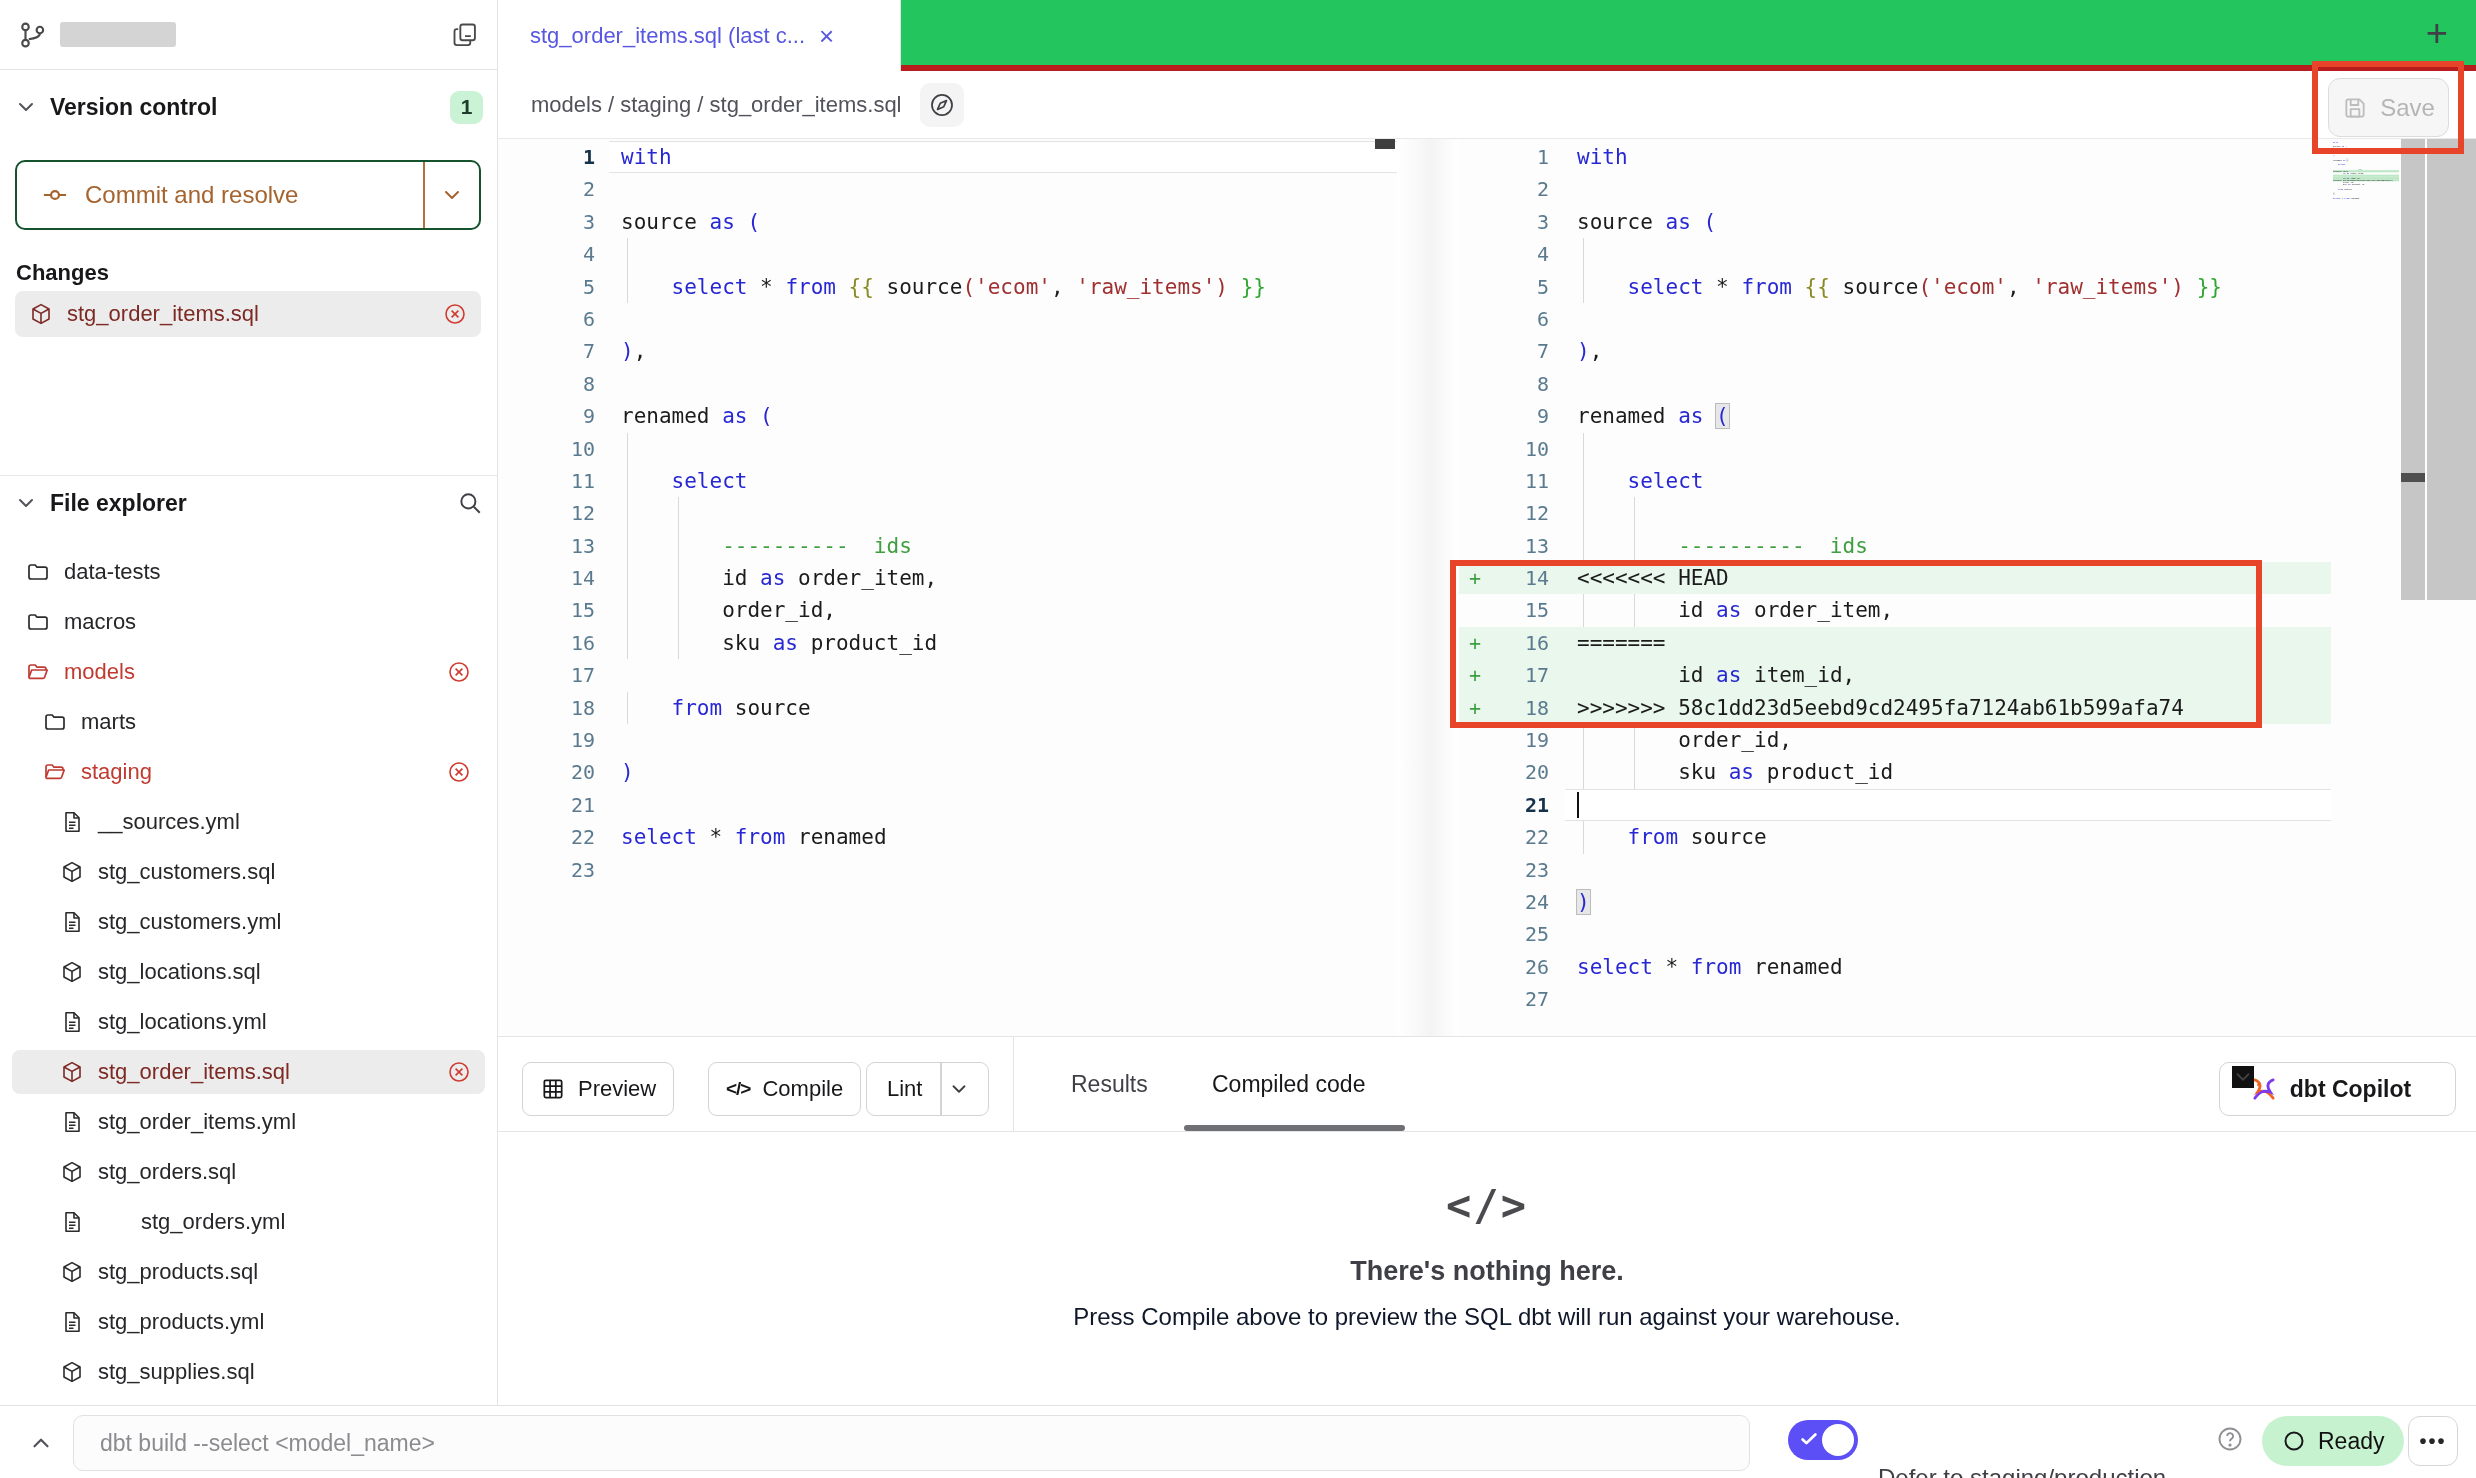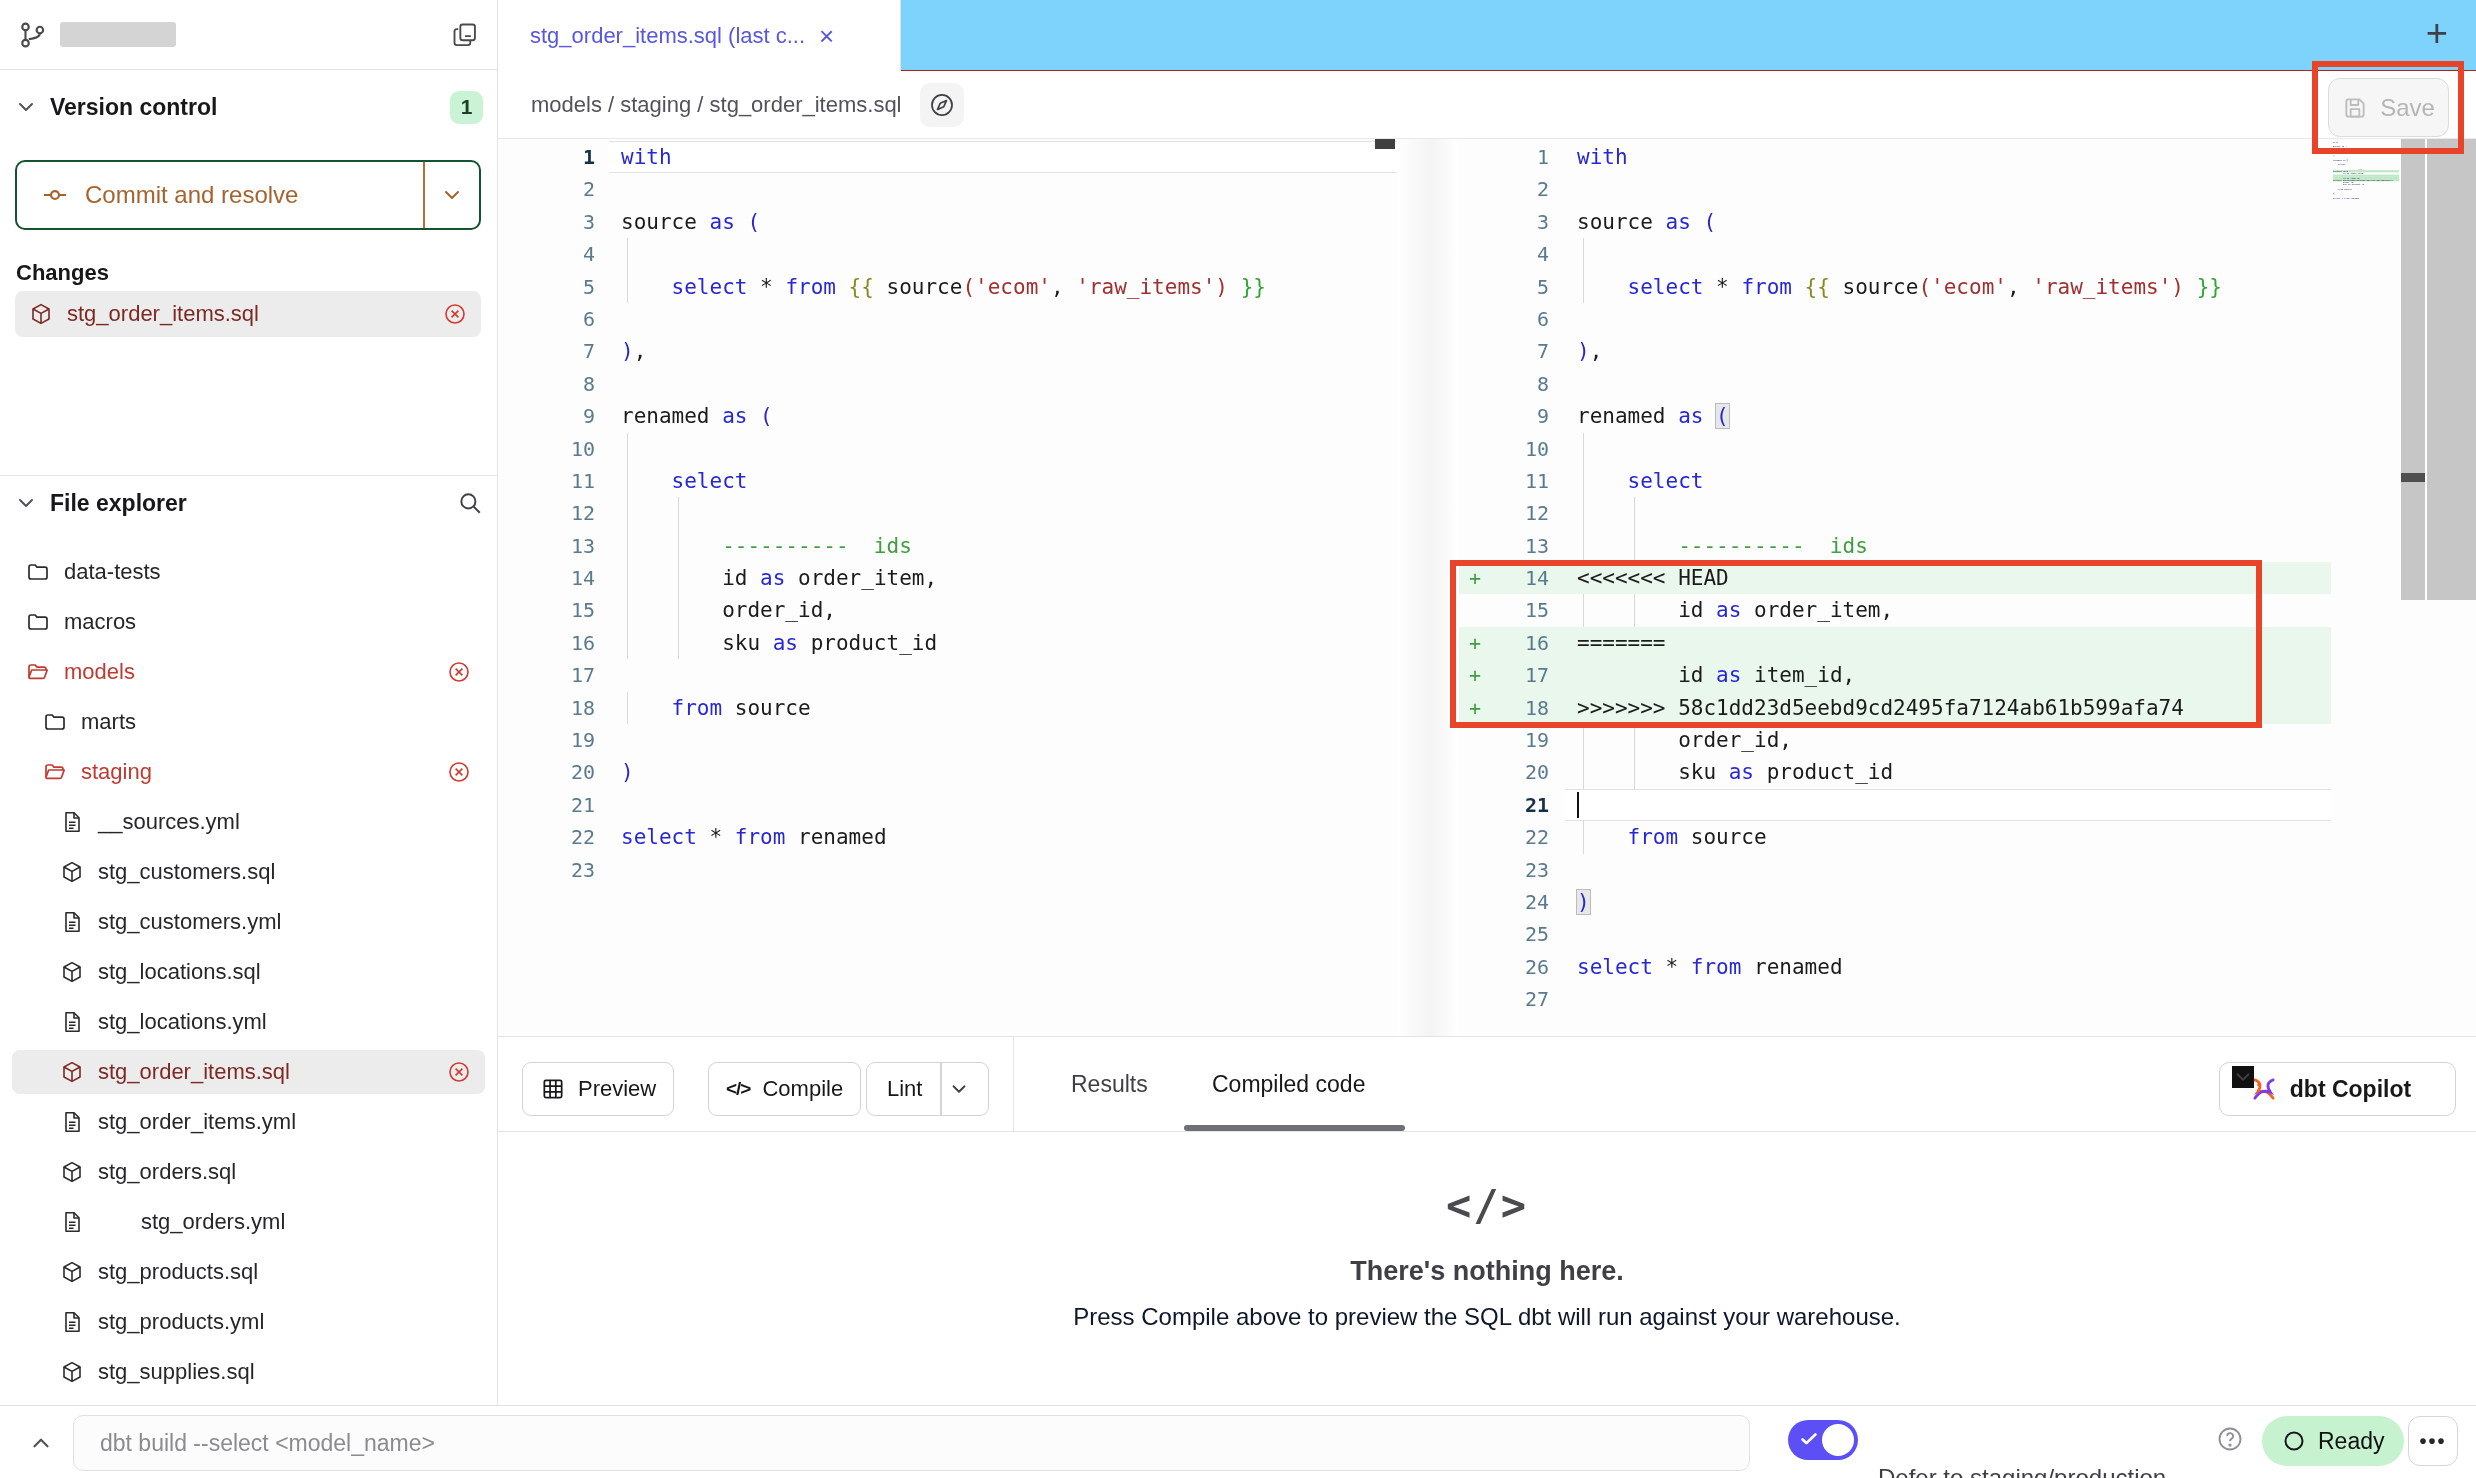--- a/index.html
+++ b/index.html
@@ -43,21 +43,21 @@
   .col-maroon{ color:#7d2a24 !important; }
 
   .sb-divider{ position:absolute; left:0; top:475px; width:497px; height:1px; background:#e7e7e7; }
   .fe-head{ position:absolute; left:0; top:484px; width:497px; height:38px; display:flex; align-items:center; padding:0 14px; }
   .search-icon{ margin-left:auto; width:26px; height:26px; color:#3f3f46; }
   #fe-items{ position:absolute; left:12px; top:550px; width:473px; }
   #fe-items .file-row{ height:44px; margin-bottom:6px; }
 
   
   #main{ position:absolute; left:498px; top:0; width:1978px; height:1405px; background:#fff; }
-  .tabbar{ position:absolute; left:0; top:0; width:1978px; height:71px; background:#7dd3fc; border-bottom:1px solid #b91c1c;text-decoration:underline; }
+  .tabbar{ position:absolute; left:0; top:0; width:1978px; height:71px; background:#22c55e; border-bottom:6px solid #b91c1c;text-decoration:underline; }
   .tab-active{ position:absolute; left:0; top:0; width:403px; height:71px; background:#fff; border-right:1px solid #e2e2e2;
                display:flex; align-items:center; padding:0 26px 0 32px; }
   .tab-title{ font-size:22px; color:#5757e0; white-space:nowrap; overflow:hidden; }
   .tab-close{ margin-left:14px; font-size:26px; color:#5757e0; line-height:1; }
   .tab-plus{ position:absolute; right:28px; top:14px; font-size:38px; font-weight:300; color:#3f3f46; line-height:1; }
 
   .breadcrumb{ position:absolute; left:0; top:71px; width:1978px; height:68px; background:#fff; border-bottom:1px solid #e9e9e9;
                display:flex; align-items:center; }
   .crumb-text{ margin-left:33px; font-size:22px; color:#52525b; }
   .lineage-btn{ margin-left:18px; width:44px; height:44px; border-radius:10px; background:#f4f4f5;

